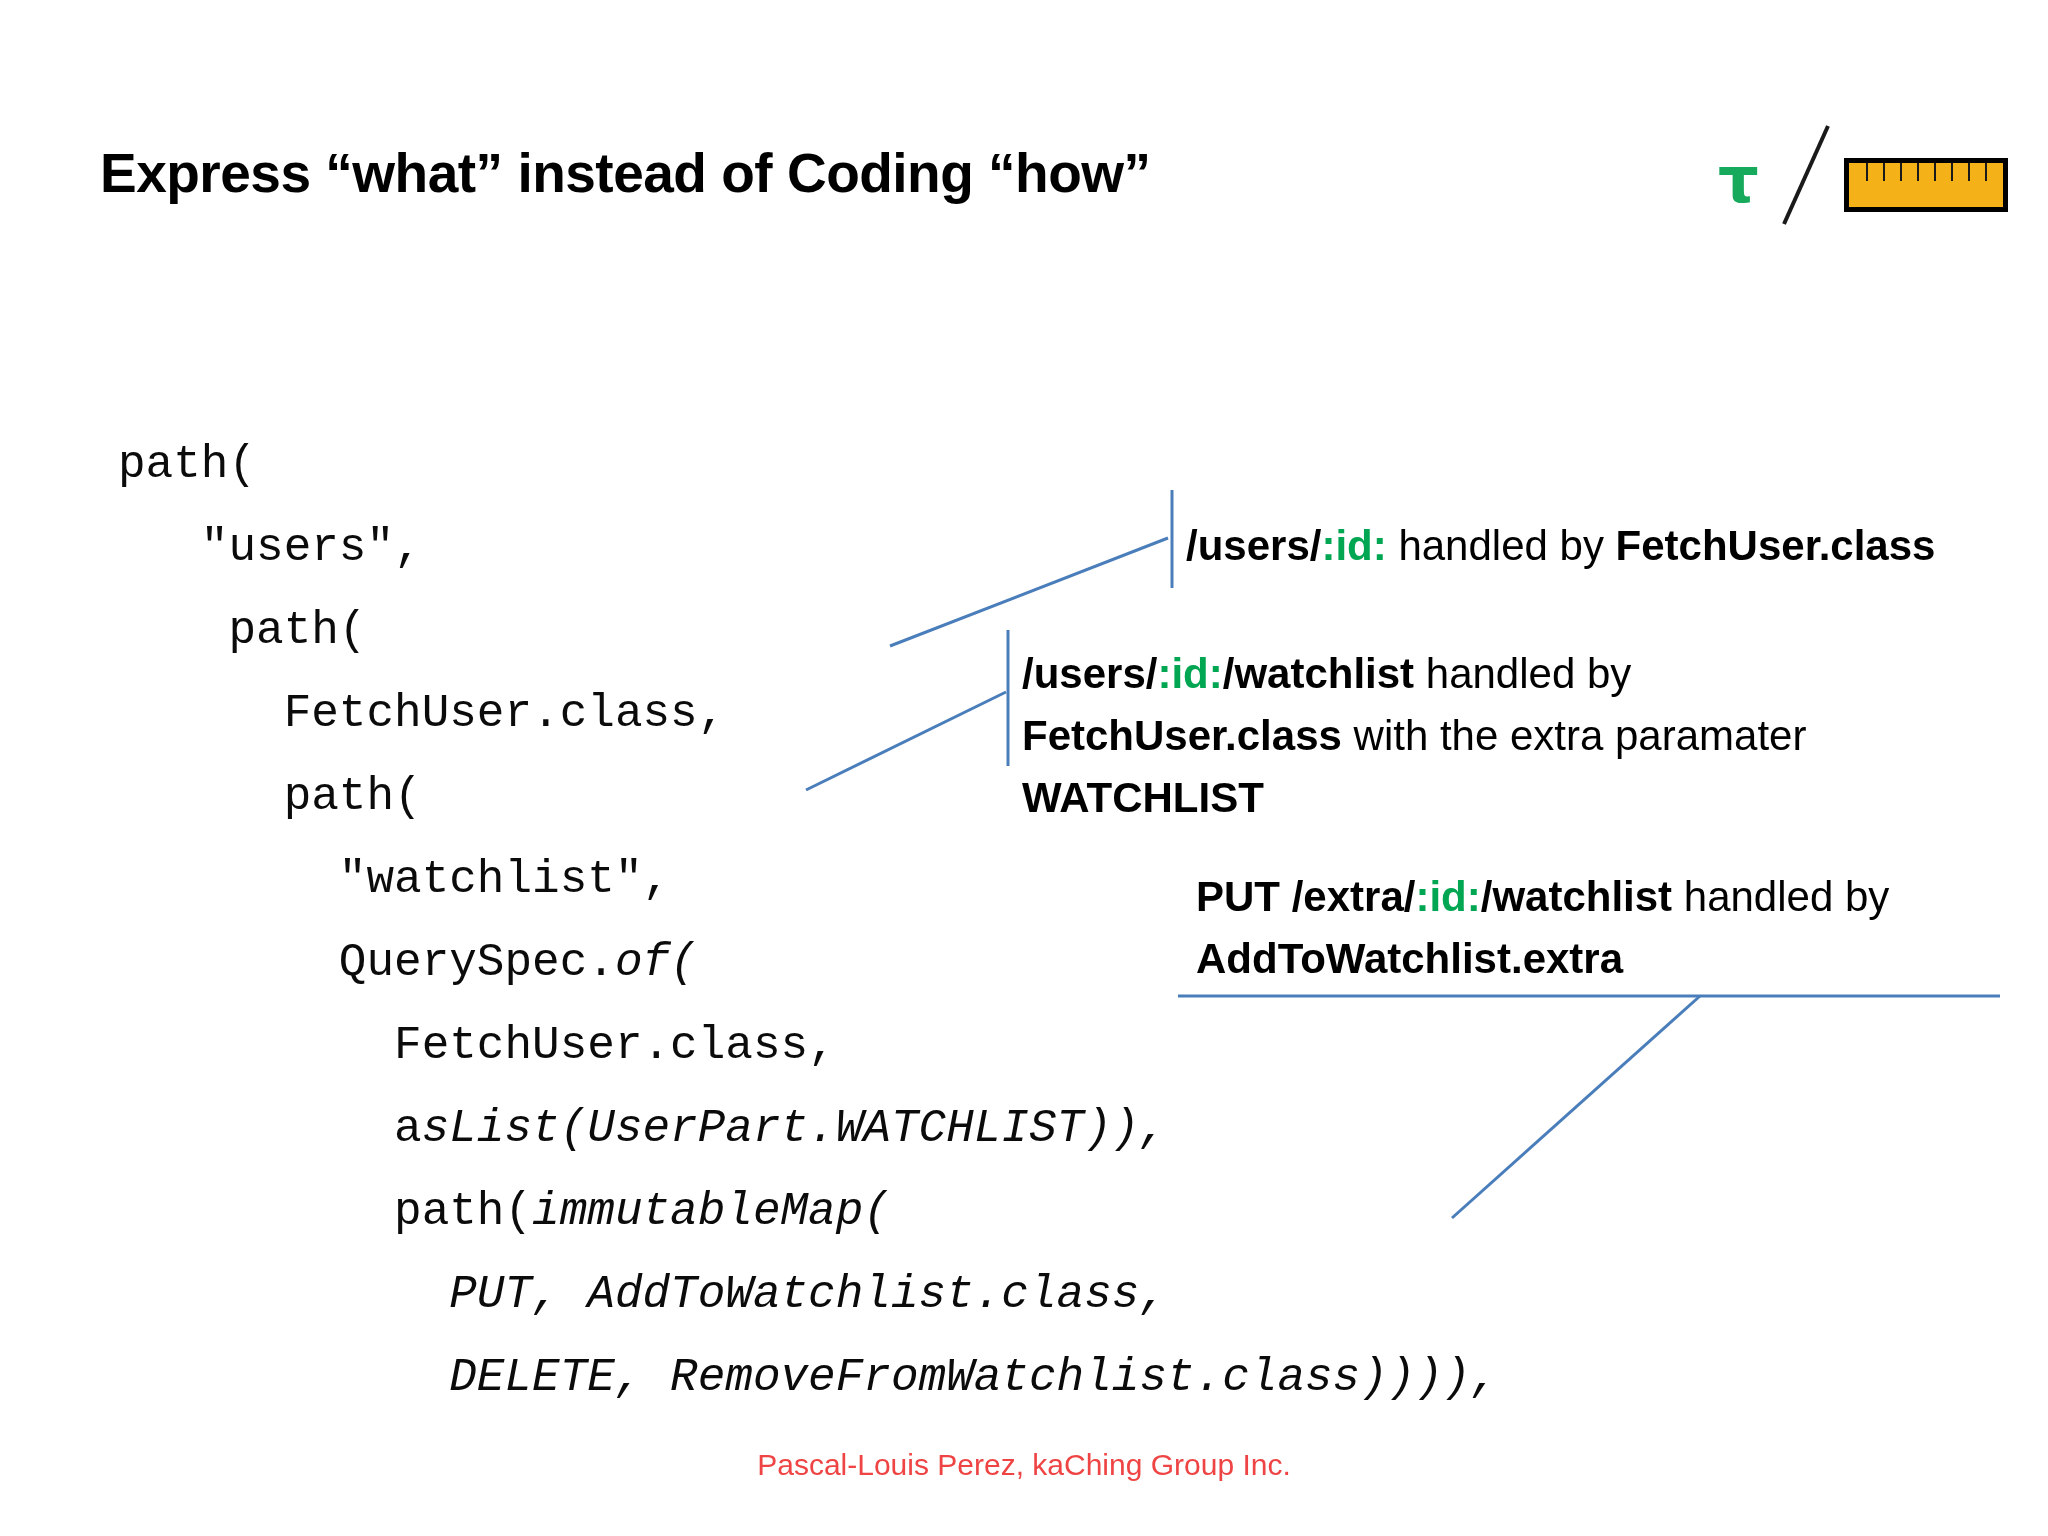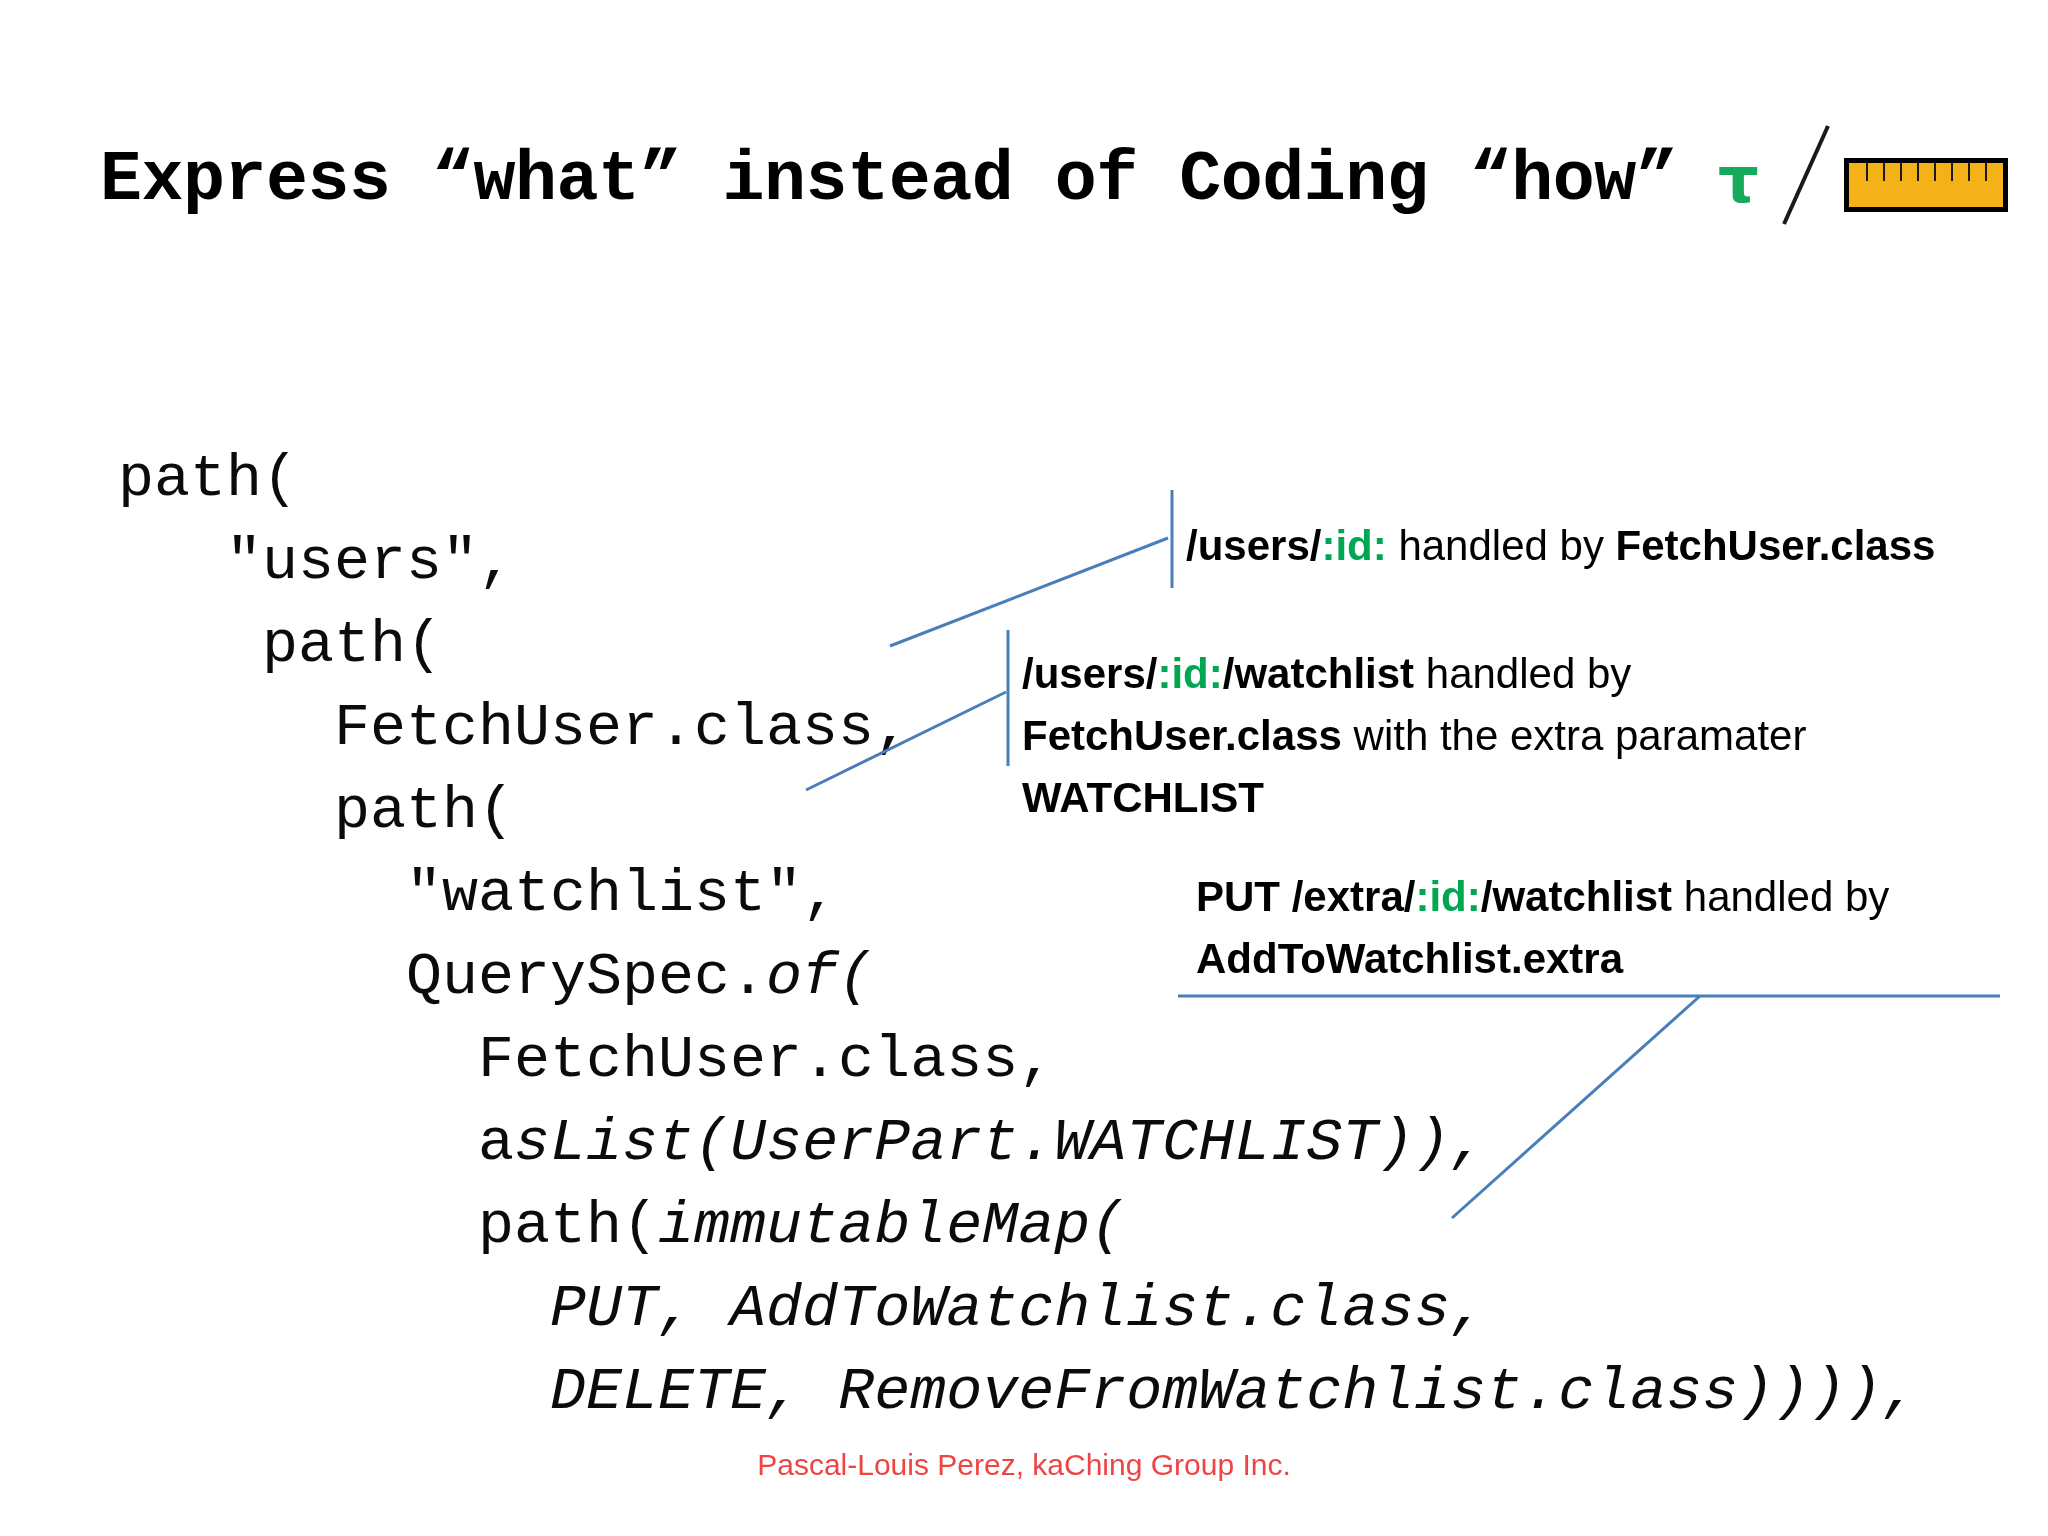--- a/index.html
+++ b/index.html
@@ -14,22 +14,22 @@
     background: #ffffff;
     overflow: hidden;
     font-family: "Liberation Sans", sans-serif;
   }
 
   
   #title {
     position: absolute;
     left: 100px;
     top: 138px;
-    font-family: Liberation Mono, monospace;
-    font-size: 70px;
+    font-family: Liberation Sans, sans-serif;
+    font-size: 55px;
     line-height: 1.0;
     color: #000000;
     white-space: nowrap;
     letter-spacing: -0.5px;
     margin-top: 8px;
   }
   #title .bold { font-weight: bold; }
 
   
   #logo {
@@ -83,21 +83,21 @@
     height: 18px;
     background: #1a1a1a;
   }
 
   
   #code {
     position: absolute;
     left: 118px;
     top: 378px;
     font-family: "Liberation Mono", "DejaVu Sans Mono", monospace;
-    font-size: 60px;
+    font-size: 46px;
     line-height: 83px;
     color: #0b0b0b;
     white-space: pre;
   }
   #code .ln { display: block; height: 83px; }
   #code .it { font-style: italic; font-family: Liberation Mono, monospace; }
 
   
   .callout {
     position: absolute;

